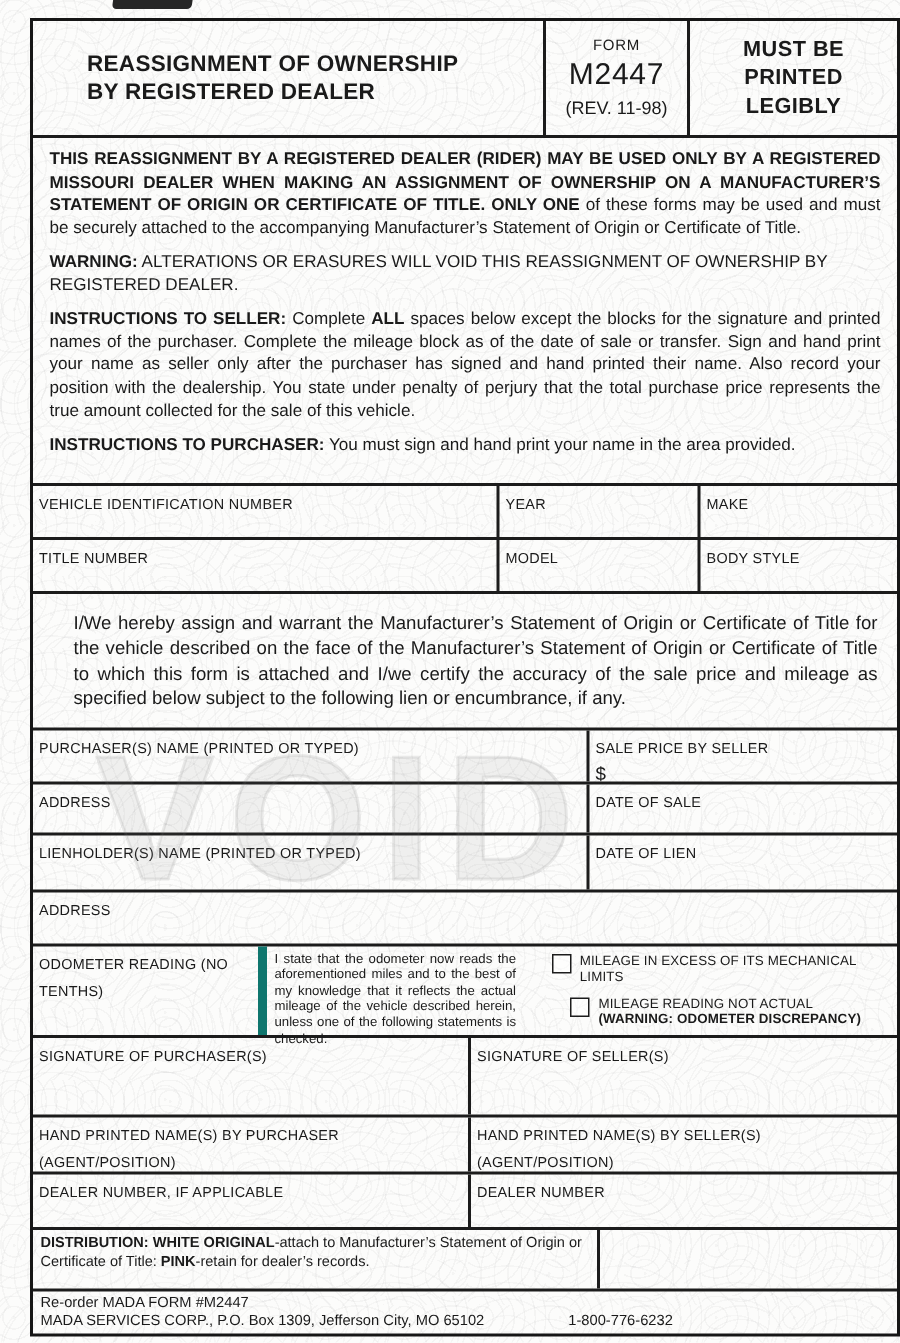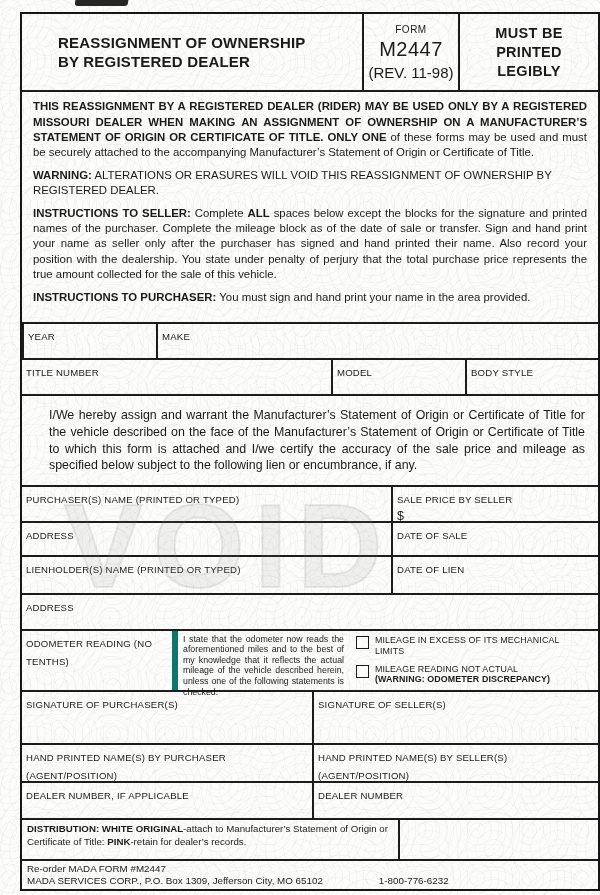--- a/index.html
+++ b/index.html
@@ -32,21 +32,21 @@
   .bb{ border-bottom:2px solid #1c1c1c; }
   .bl{ border-left:2px solid #1c1c1c; }
 
   
   .header{ height:81px; }
   .h-title{ flex:1; display:flex; align-items:center; padding-left:36px; }
   .h-title .t{ font-size:15px; font-weight:bold; line-height:19px; letter-spacing:.2px; }
   .h-form{ width:96px; display:flex; flex-direction:column; align-items:center; justify-content:center; gap:3px; }
   .h-form .fl{ font-size:10px; letter-spacing:.5px; }
   .h-form .fn{ font-size:20px; letter-spacing:.5px; }
-  .h-form .fr{ font-size:15px;text-align:right; }
+  .h-form .fr{ font-size:12px;text-align:right; }
   .h-legibly{ width:140px; display:flex; flex-direction:column; align-items:center; justify-content:center; font-weight:bold; font-size:14.5px; line-height:19px; letter-spacing:.3px; }
 
   
   .paras{ height:240px; padding:7px 11px 0 11px; font-size:11.4px; line-height:15.4px; }
   .paras p{ margin-bottom:7px; text-align:justify; }
   .paras p.nojust{ text-align:left; }
 
   
   .cell{ position:relative; padding:2px 4px; }
   .cell .lbl{ font-size:9.6px; letter-spacing:.2px; }
@@ -58,21 +58,21 @@
 
   .col-right{ width:207px; }
   .p-r1{ height:36px; } .p-r2{ height:35px; } .p-r3{ height:39px; } .p-r4{ height:37px; }
   .dollar{ font-size:12.5px; margin-top:2px; display:block; }
 
   
   .odo{ height:61px; }
   .odo-left{ width:150px; }
   .odo-stmt{ width:177px; border-left:6px solid #0f766e; padding:3px 5px; font-size:8.8px; line-height:10.6px; text-align:justify; }
   .odo-checks{ flex:1; display:flex; flex-direction:column; justify-content:center; gap:7px; padding-left:7px; }
-  .chk-item{ display:flex; align-items:flex-start; }
+  .chk-item{ display:flex; align-items:flex-start;justify-content:center; }
   .chk-box{ width:13px; height:13px; border:1.6px solid #1c1c1c; margin-right:6px; flex:none; margin-top:1px; background:rgba(255,255,255,.5); }
   .chk-label{ font-size:8.9px; line-height:10.8px; letter-spacing:.1px; max-width:200px; }
   .chk-label b{ display:block; }
 
   
   .sig-left{ width:290px; }
   .sig-right{ flex:1; }
   .s-r1{ height:55px; } .s-r2{ height:38px; } .s-r3{ height:39px; }
 
   
@@ -110,20 +110,21 @@
   </div>
 
   <div class="paras bb">
     <p><b>THIS REASSIGNMENT BY A REGISTERED DEALER (RIDER) MAY BE USED ONLY BY A REGISTERED MISSOURI DEALER WHEN MAKING AN ASSIGNMENT OF OWNERSHIP ON A MANUFACTURER’S STATEMENT OF ORIGIN OR CERTIFICATE OF TITLE. ONLY ONE</b><span> of these forms may be used and must be securely attached to the accompanying Manufacturer’s Statement of Origin or Certificate of Title.</span></p>
     <p class="nojust"><b>WARNING:</b><span> ALTERATIONS OR ERASURES WILL VOID THIS REASSIGNMENT OF OWNERSHIP BY REGISTERED DEALER.</span></p>
     <p><b>INSTRUCTIONS TO SELLER:</b><span> Complete </span><b>ALL</b><span> spaces below except the blocks for the signature and printed names of the purchaser. Complete the mileage block as of the date of sale or transfer. Sign and hand print your name as seller only after the purchaser has signed and hand printed their name. Also record your position with the dealership. You state under penalty of perjury that the total purchase price represents the true amount collected for the sale of this vehicle.</span></p>
     <p class="nojust"><b>INSTRUCTIONS TO PURCHASER:</b><span> You must sign and hand print your name in the area provided.</span></p>
   </div>
 
   <div class="row veh-row bb">
+    <div class="cell" style="flex:1"><span class="lbl">VEHICLE IDENTIFICATION NUMBER</span></div>
     <div class="cell bl w-year"><span class="lbl">YEAR</span></div>
     <div class="cell bl w-make"><span class="lbl">MAKE</span></div>
   </div>
   <div class="row veh-row bb">
     <div class="cell" style="flex:1"><span class="lbl">TITLE NUMBER</span></div>
     <div class="cell bl w-year"><span class="lbl">MODEL</span></div>
     <div class="cell bl w-make"><span class="lbl">BODY STYLE</span></div>
   </div>
 
   <div class="assign bb"><span>I/We hereby assign and warrant the Manufacturer’s Statement of Origin or Certificate of Title for the vehicle described on the face of the Manufacturer’s Statement of Origin or Certificate of Title to which this form is attached and I/we certify the accuracy of the sale price and mileage as specified below subject to the following lien or encumbrance, if any.</span></div>

